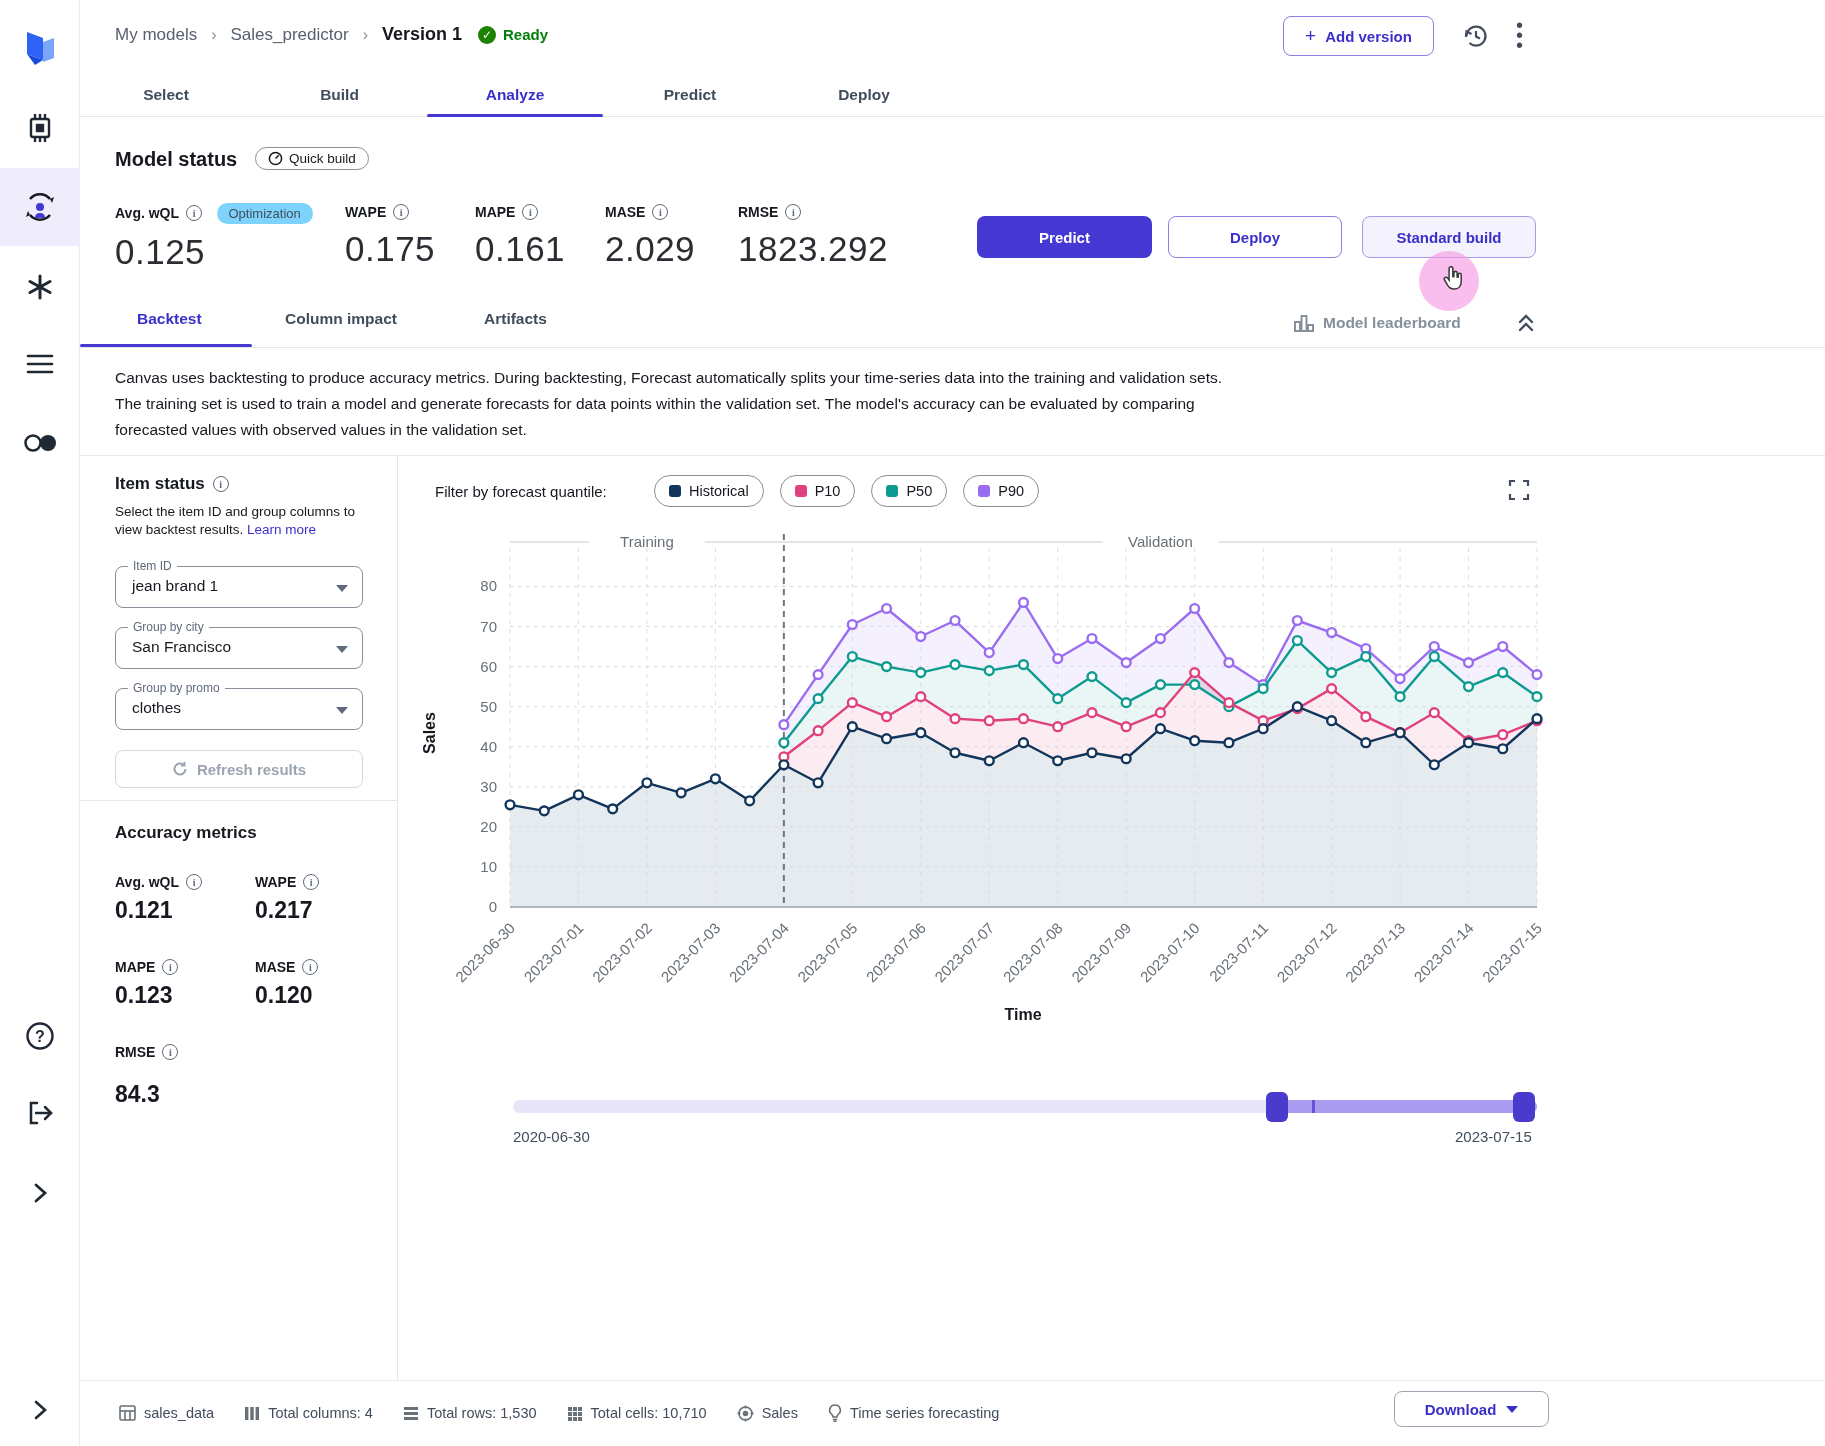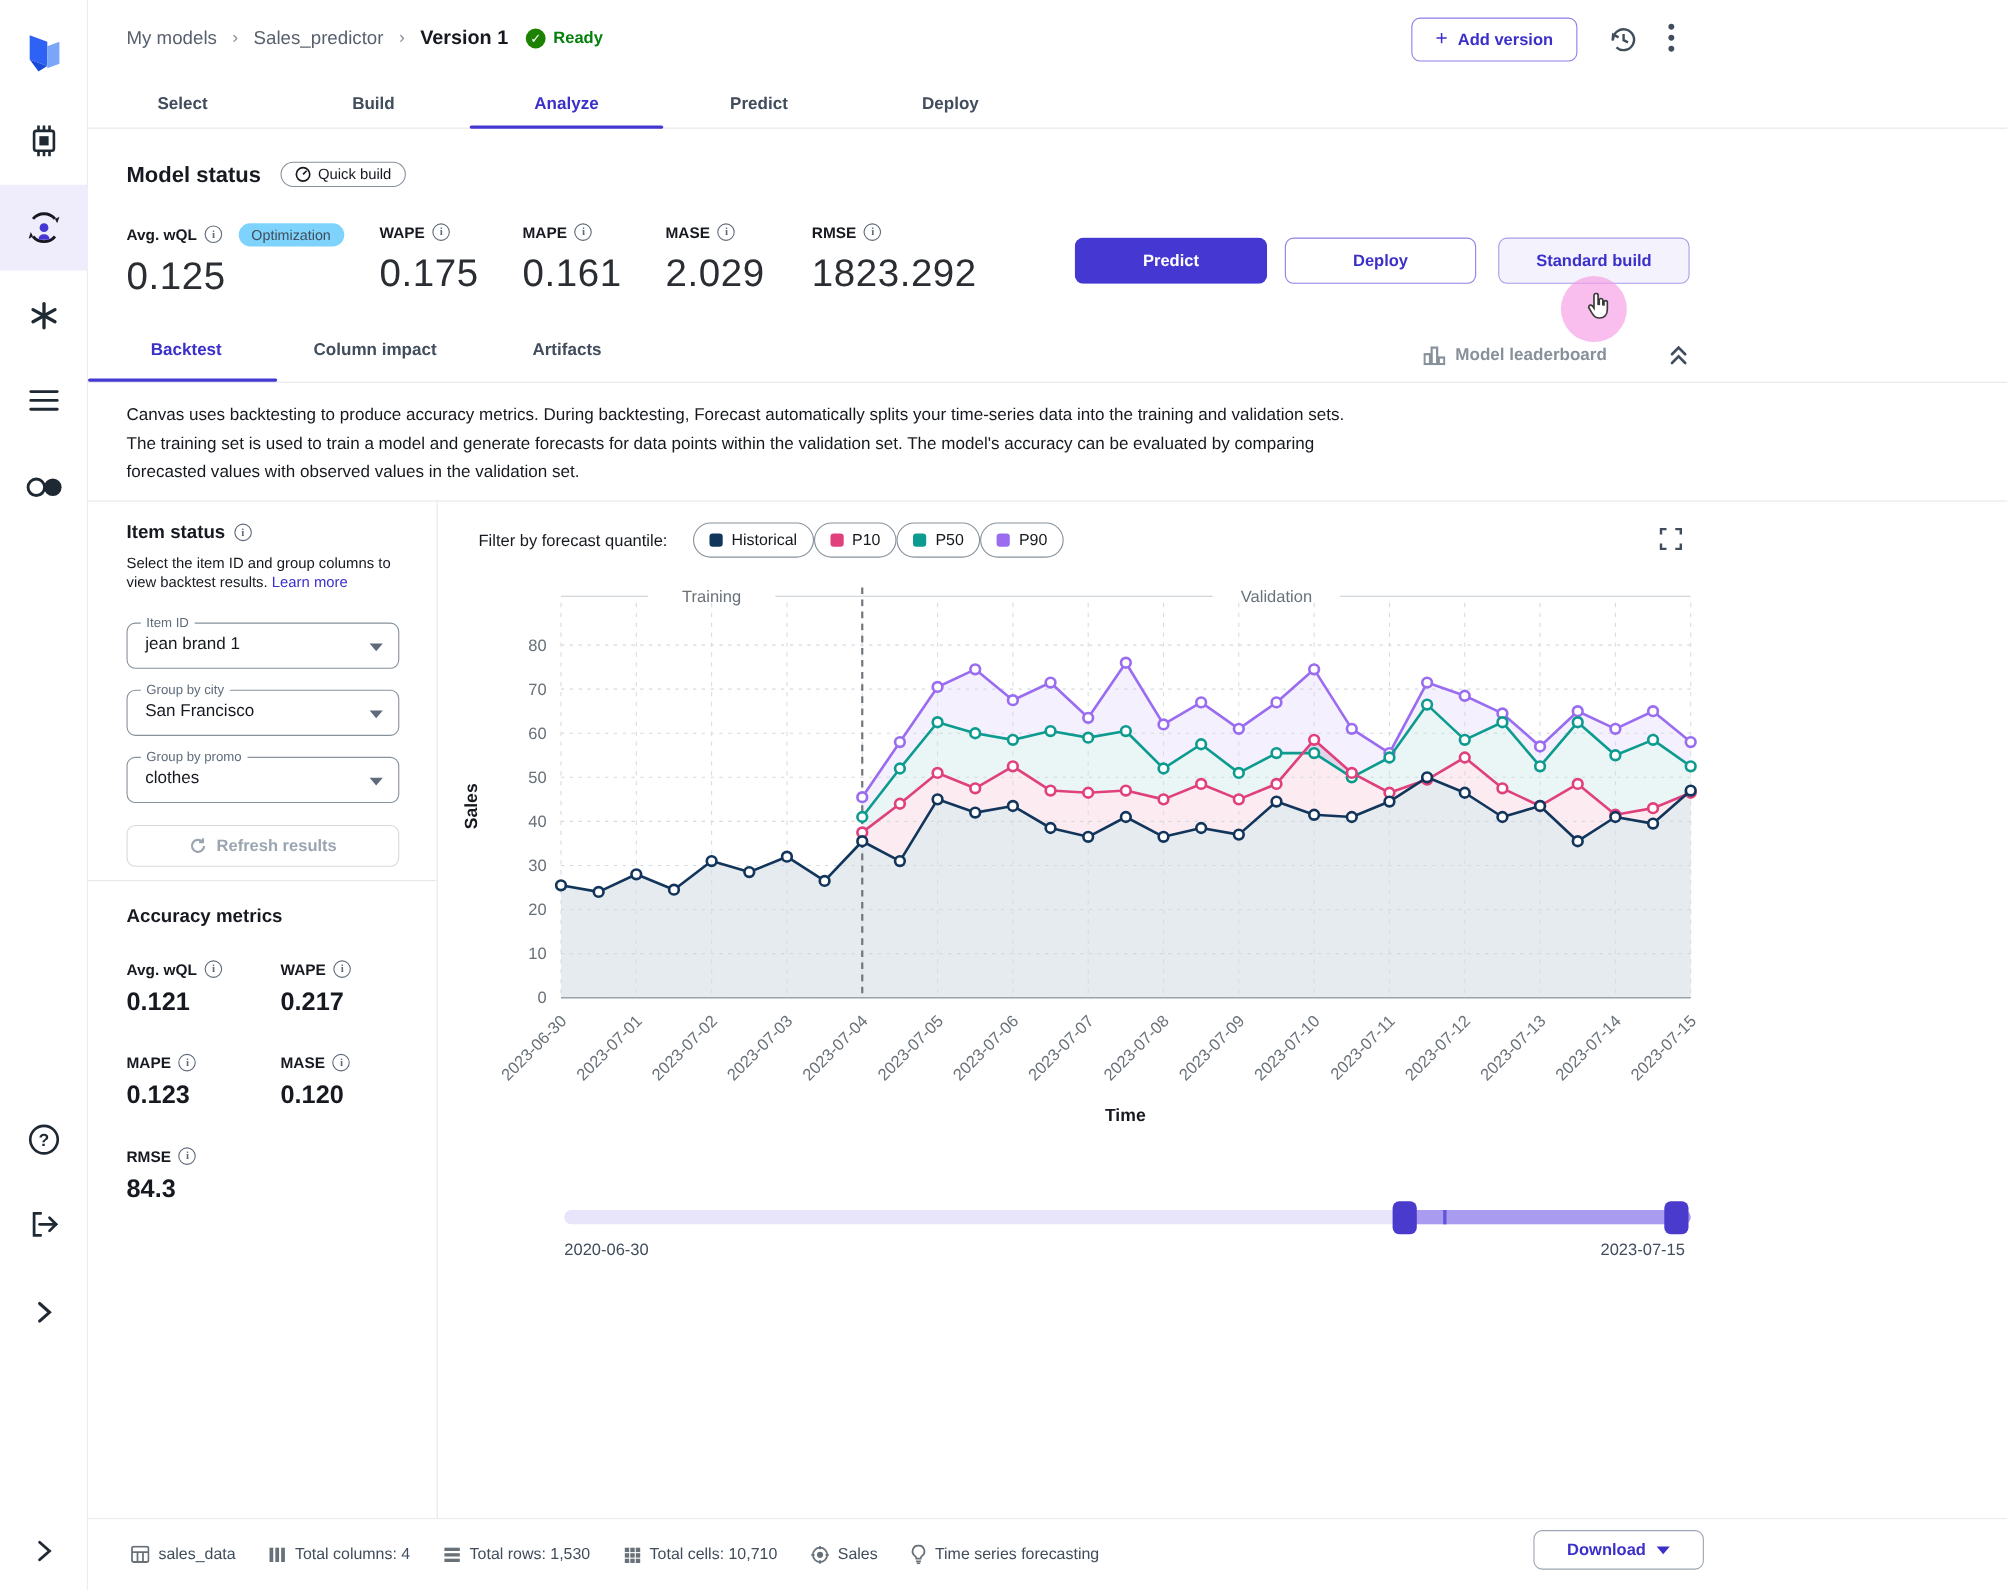--- a/index.html
+++ b/index.html
@@ -317,25 +317,25 @@
         <span>MASE</span>
         <span class="info">i</span>
       </span>
     <div class="acc-value" style="margin-top:6px">0.120</div>
   </div>
   <div class="abs" style="left:115px;top:1043px">
     <span class="acc-label">
         <span>RMSE</span>
         <span class="info">i</span>
       </span>
-    <div class="acc-value" style="margin-top:6px">84.3</div>
+    <div class="acc-value" style="margin-top:20px">84.3</div>
   </div>
 
   <div class="abs" style="left:435px;top:483px;font-size:15px;color:#16191f">Filter by forecast quantile:</div>
-  <div class="abs" style="left:630px;top:475px;display:flex;gap:0">
+  <div class="abs" style="left:654px;top:475px;display:flex;gap:16px">
     <span class="chip">
         <span class="sw" style="background: rgb(18, 53, 91);"></span>
         <span>Historical</span>
       </span>
     <span class="chip">
         <span class="sw" style="background: rgb(224, 64, 123);"></span>
         <span>P10</span>
       </span>
     <span class="chip">
         <span class="sw" style="background: rgb(13, 155, 143);"></span>

